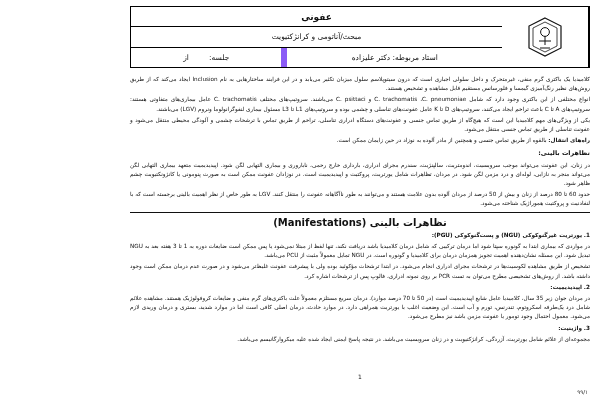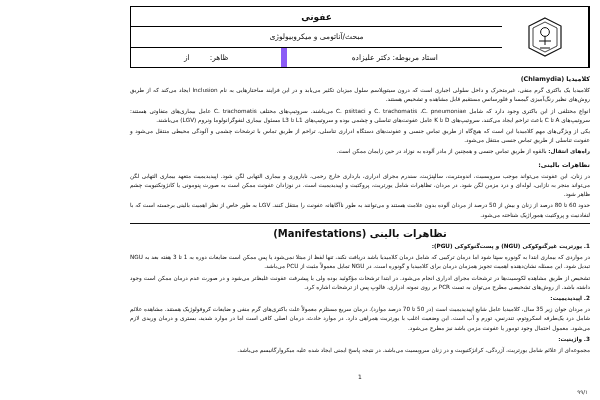--- a/index.html
+++ b/index.html
@@ -133,36 +133,35 @@
         <circle cx="17" cy="15" r="4.4" fill="none" stroke="#111" stroke-width="1"></circle>
         <path d="M17 19 L17 28 M11 24 L23 24 M12 31 L22 31" stroke="#111" stroke-width="1" fill="none"></path>
       </svg>
     </div>
 
     <div class="hdr-mid">
       <div class="hdr-row">
         <div class="hdr-cell hdr-title">عفونی</div>
       </div>
       <div class="hdr-row">
-        <div class="hdr-cell wide">مبحث/آناتومی و میکروبیولوژی</div>
+        <div class="hdr-cell wide">مبحث/آناتومی و کرانژکتیویت</div>
       </div>
       <div class="hdr-row">
         <div class="hdr-cell wide">استاد مربوطه: دکتر علیزاده</div>
         <div class="hdr-cell">
-          <span>ظاهر:</span>
+          <span>جلسه:</span>
           <span style="margin-right:20px">از</span>
         </div>
       </div>
     </div>
 
   </div>
 
   <div class="content">
 
-    <div class="sec-title">کلامیدیا (Chlamydia)</div>
 
     <p class="para">کلامیدیا یک باکتری گرم منفی، غیرمتحرک و داخل سلولی اجباری است که درون سیتوپلاسم سلول میزبان تکثیر می‌یابد و در این فرایند ساختارهایی به نام Inclusion ایجاد می‌کند که از طریق روش‌های نظیر رنگ‌آمیزی گیمسا و فلورسانس مستقیم قابل مشاهده و تشخیص هستند.</p>
     <p class="para">انواع مختلفی از این باکتری وجود دارد که شامل C. trachomatis ،C. pneumoniae و C. psittaci می‌باشند. سروتیپ‌های مختلف C. trachomatis عامل بیماری‌های متفاوتی هستند: سروتیپ‌های A تا C باعث تراخم ایجاد می‌کنند، سروتیپ‌های D تا K عامل عفونت‌های تناسلی و چشمی بوده و سروتیپ‌های L1 تا L3 مسئول بیماری لنفوگرانولوما ونروم (LGV) می‌باشند.</p>
     <p class="para">یکی از ویژگی‌های مهم کلامیدیا این است که هیچ‌گاه از طریق تماس جنسی و عفونت‌های دستگاه ادراری تناسلی، تراخم از طریق تماس با ترشحات چشمی و آلودگی محیطی منتقل می‌شود و عفونت تناسلی از طریق تماس جنسی منتقل می‌شود.</p>
 
     <p class="para">
       <span class="lbl">راه‌های انتقال:</span>
       <span>بالقوه از طریق تماس جنسی و همچنین از مادر آلوده به نوزاد در حین زایمان ممکن است.</span>
     </p>
 

